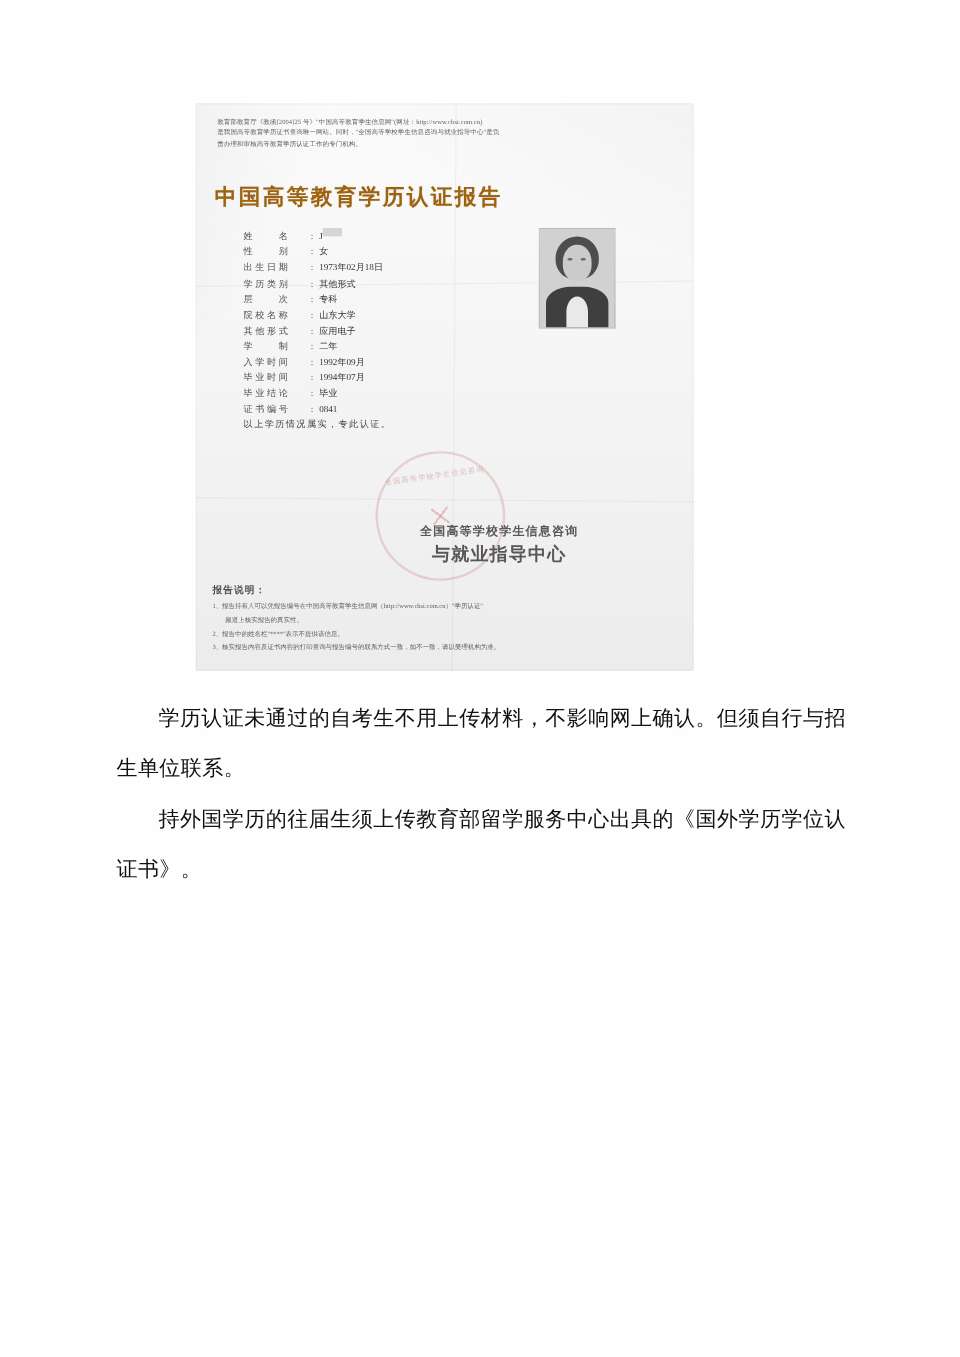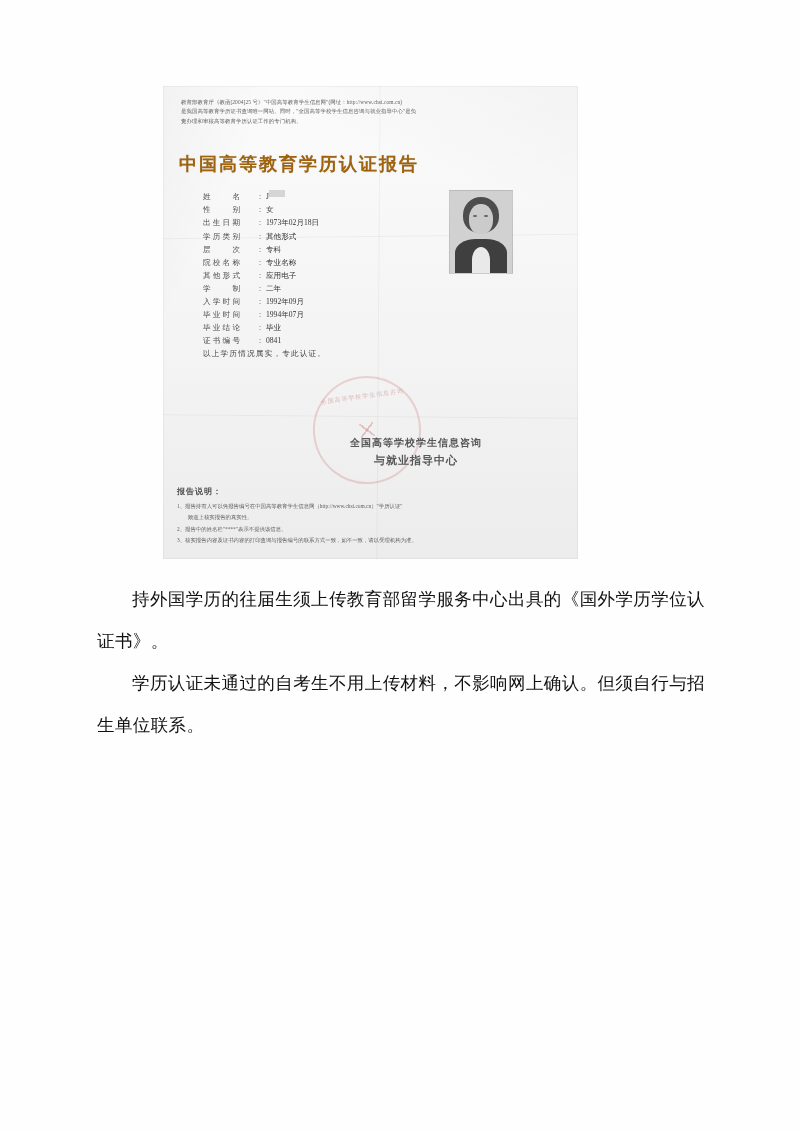--- a/index.html
+++ b/index.html
@@ -206,21 +206,21 @@
     text-align: center;
     font-size: 10px;
     font-weight: bold;
     color: #555;
     letter-spacing: 1px;
     font-family: "DejaVu Sans", sans-serif;
   }
   .org-line .sub {
     display: block;
     margin-top: 3px;
-    font-size: 11px;
+    font-size: 15px;
     letter-spacing: 1px;
   }
 
   .notes-title {
     position: absolute;
     left: 14px;
     top: 400px;
     font-size: 8px;
     font-weight: bold;
     color: #4a4a4a;
@@ -301,21 +301,21 @@
               <span class="f-val">其他形式</span>
           </div>
           <div class="f-row">
             <span class="f-lbl">层　　次</span>
               <span class="f-sep">:</span>
               <span class="f-val">专科</span>
           </div>
           <div class="f-row">
             <span class="f-lbl">院校名称</span>
               <span class="f-sep">:</span>
-              <span class="f-val">专业名称</span>
+              <span class="f-val">山东大学</span>
           </div>
           <div class="f-row">
             <span class="f-lbl">其他形式</span>
               <span class="f-sep">:</span>
               <span class="f-val">应用电子</span>
           </div>
           <div class="f-row">
             <span class="f-lbl">学　　制</span>
               <span class="f-sep">:</span>
               <span class="f-val">二年</span>
@@ -368,17 +368,17 @@
         <div>1、报告持有人可以凭报告编号在中国高等教育学生信息网（http://www.chsi.com.cn）"学历认证"</div>
         <div>　　频道上核实报告的真实性。</div>
         <div>2、报告中的姓名栏"****"表示不提供该信息。</div>
         <div>3、核实报告内容及证书内容的打印查询与报告编号的联系方式一致，如不一致，请以受理机构为准。</div>
       </div>
 
     </div>
   </div>
 
   <div class="doc-text">
+    <p>学历认证未通过的自考生不用上传材料，不影响网上确认。但须自行与招生单位联系。</p>
     <p>持外国学历的往届生须上传教育部留学服务中心出具的《国外学历学位认证书》。</p>
-    <p>学历认证未通过的自考生不用上传材料，不影响网上确认。但须自行与招生单位联系。</p>
   </div>
 
 </div>
 
 </body></html>

